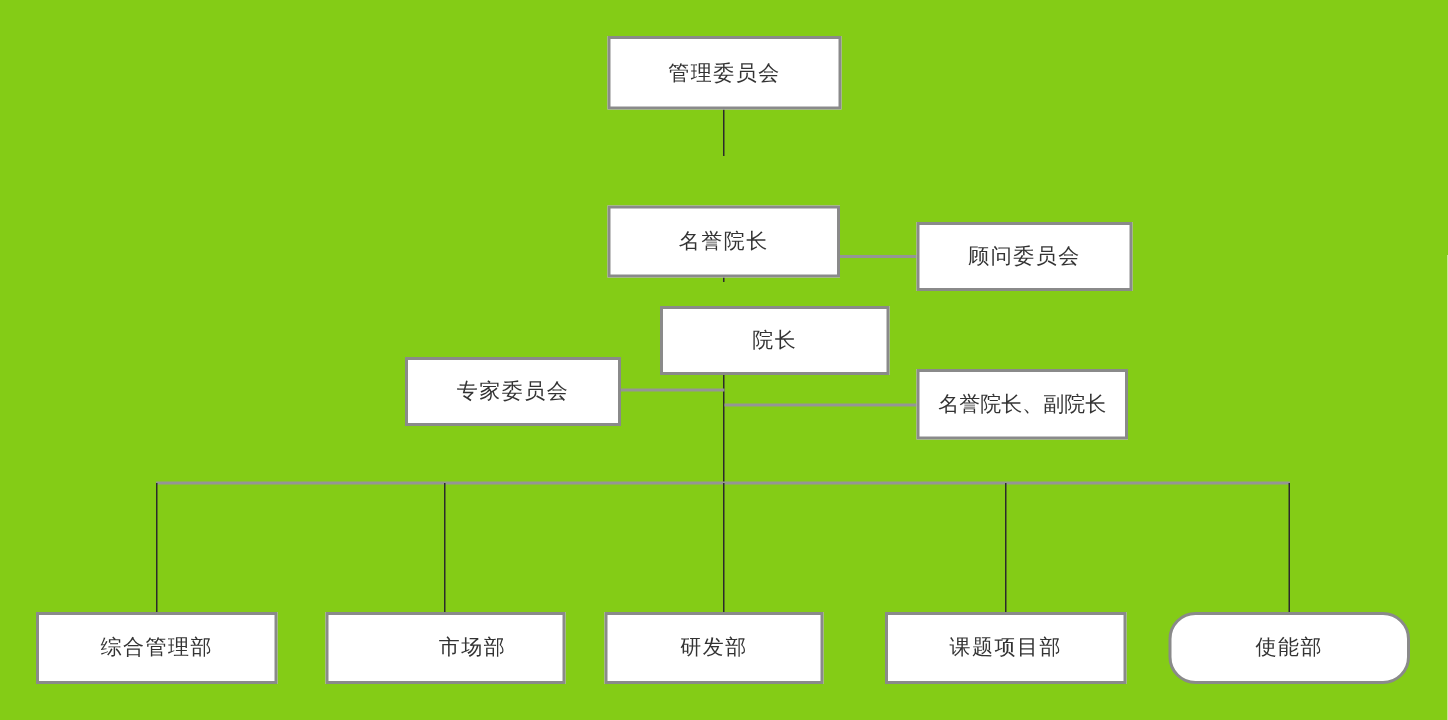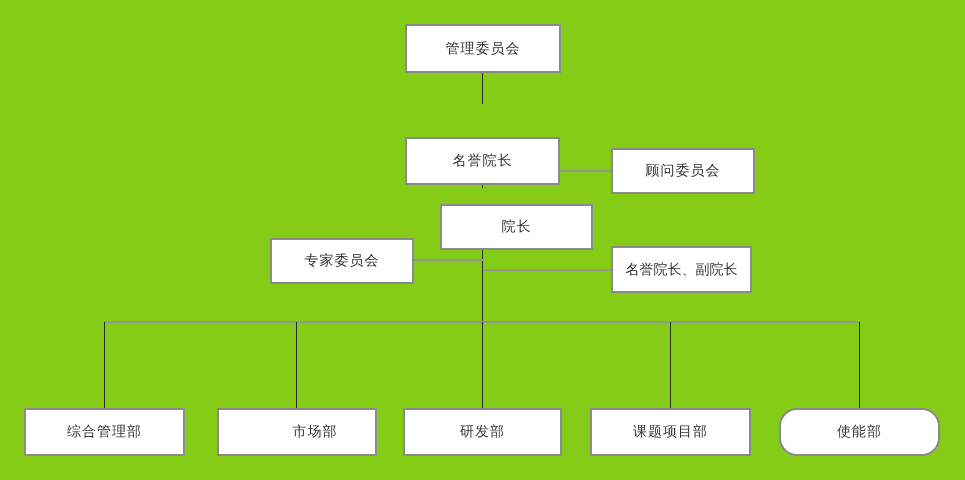--- a/index.html
+++ b/index.html
@@ -44,21 +44,21 @@
   
   .b-management { left: 405px; top: 24px;  width: 156px; height: 49px; }
   .b-honorary   { left: 405px; top: 104px; width: 155px; height: 48px; margin-top: 33px; }
   .b-advisory   { left: 611px; top: 148px; width: 144px; height: 46px; }
   .b-dean       { left: 406px; top: 204px; width: 153px; height: 46px; margin-left: 34px; }
   .b-expert     { left: 258px; top: 238px; width: 144px; height: 46px; margin-left: 12px; }
   .b-vice       { left: 611px; top: 246px; width: 141px; height: 47px; letter-spacing: 0; }
   
   .b-general    { left: 24px;  top: 408px; width: 161px; height: 48px; }
   .b-marketing  { left: 217px; top: 408px; width: 160px; height: 48px; padding-left: 36px; }
-  .b-rd         { left: 403px; top: 408px; width: 159px; height: 48px; }
+  .b-rd         { left: 403px; top: 408px; width: 146px; height: 48px; }
   .b-project    { left: 590px; top: 408px; width: 161px; height: 48px; }
   .b-enable     { left: 779px; top: 408px; width: 161px; height: 48px; border-radius: 18px; }
   
   .v-mgmt-honorary { left: 482px; top: 72px;  height: 32px; }
   .v-honorary-dean { left: 482px; top: 152px; height: 36px; }
   .v-dean-trunk    { left: 482px; top: 234px; height: 88px; }
   .v-stub-1 { left: 104px; top: 322px; height: 86px; }
   .v-stub-2 { left: 296px; top: 322px; height: 86px; }
   .v-stub-3 { left: 482px; top: 322px; height: 86px; }
   .v-stub-4 { left: 670px; top: 322px; height: 86px; }

